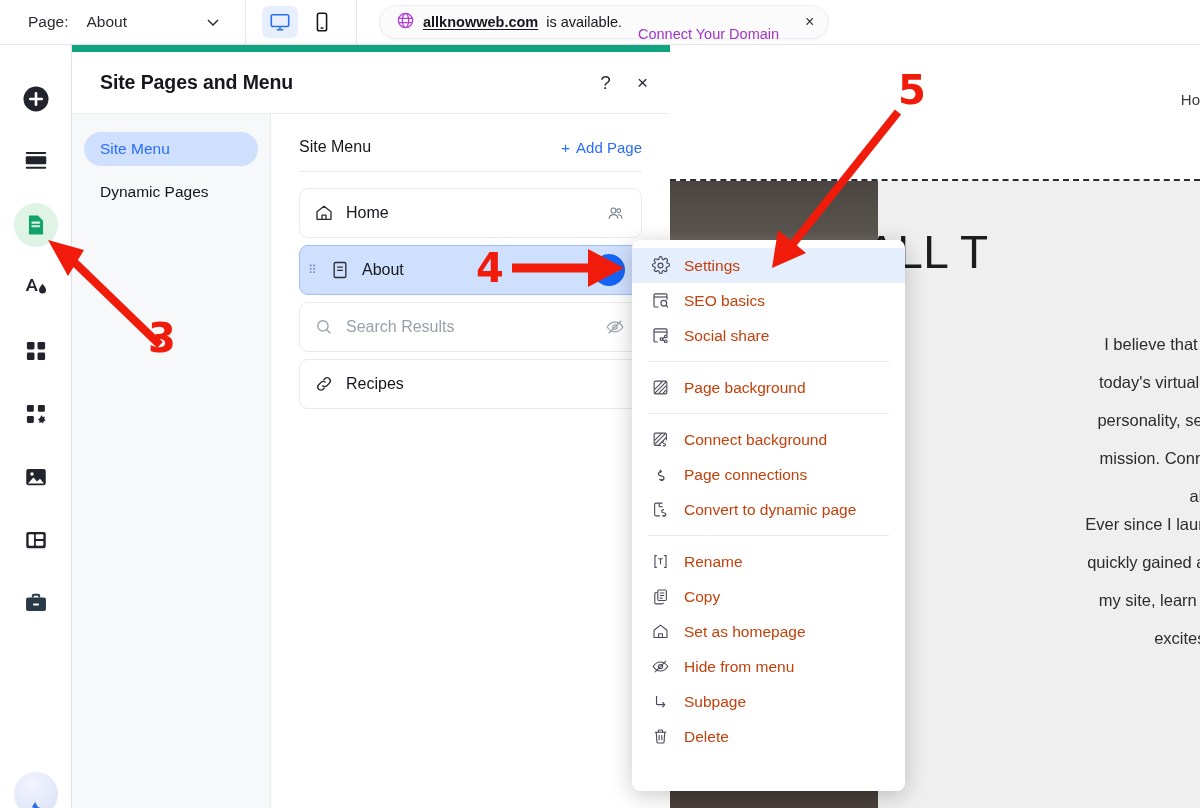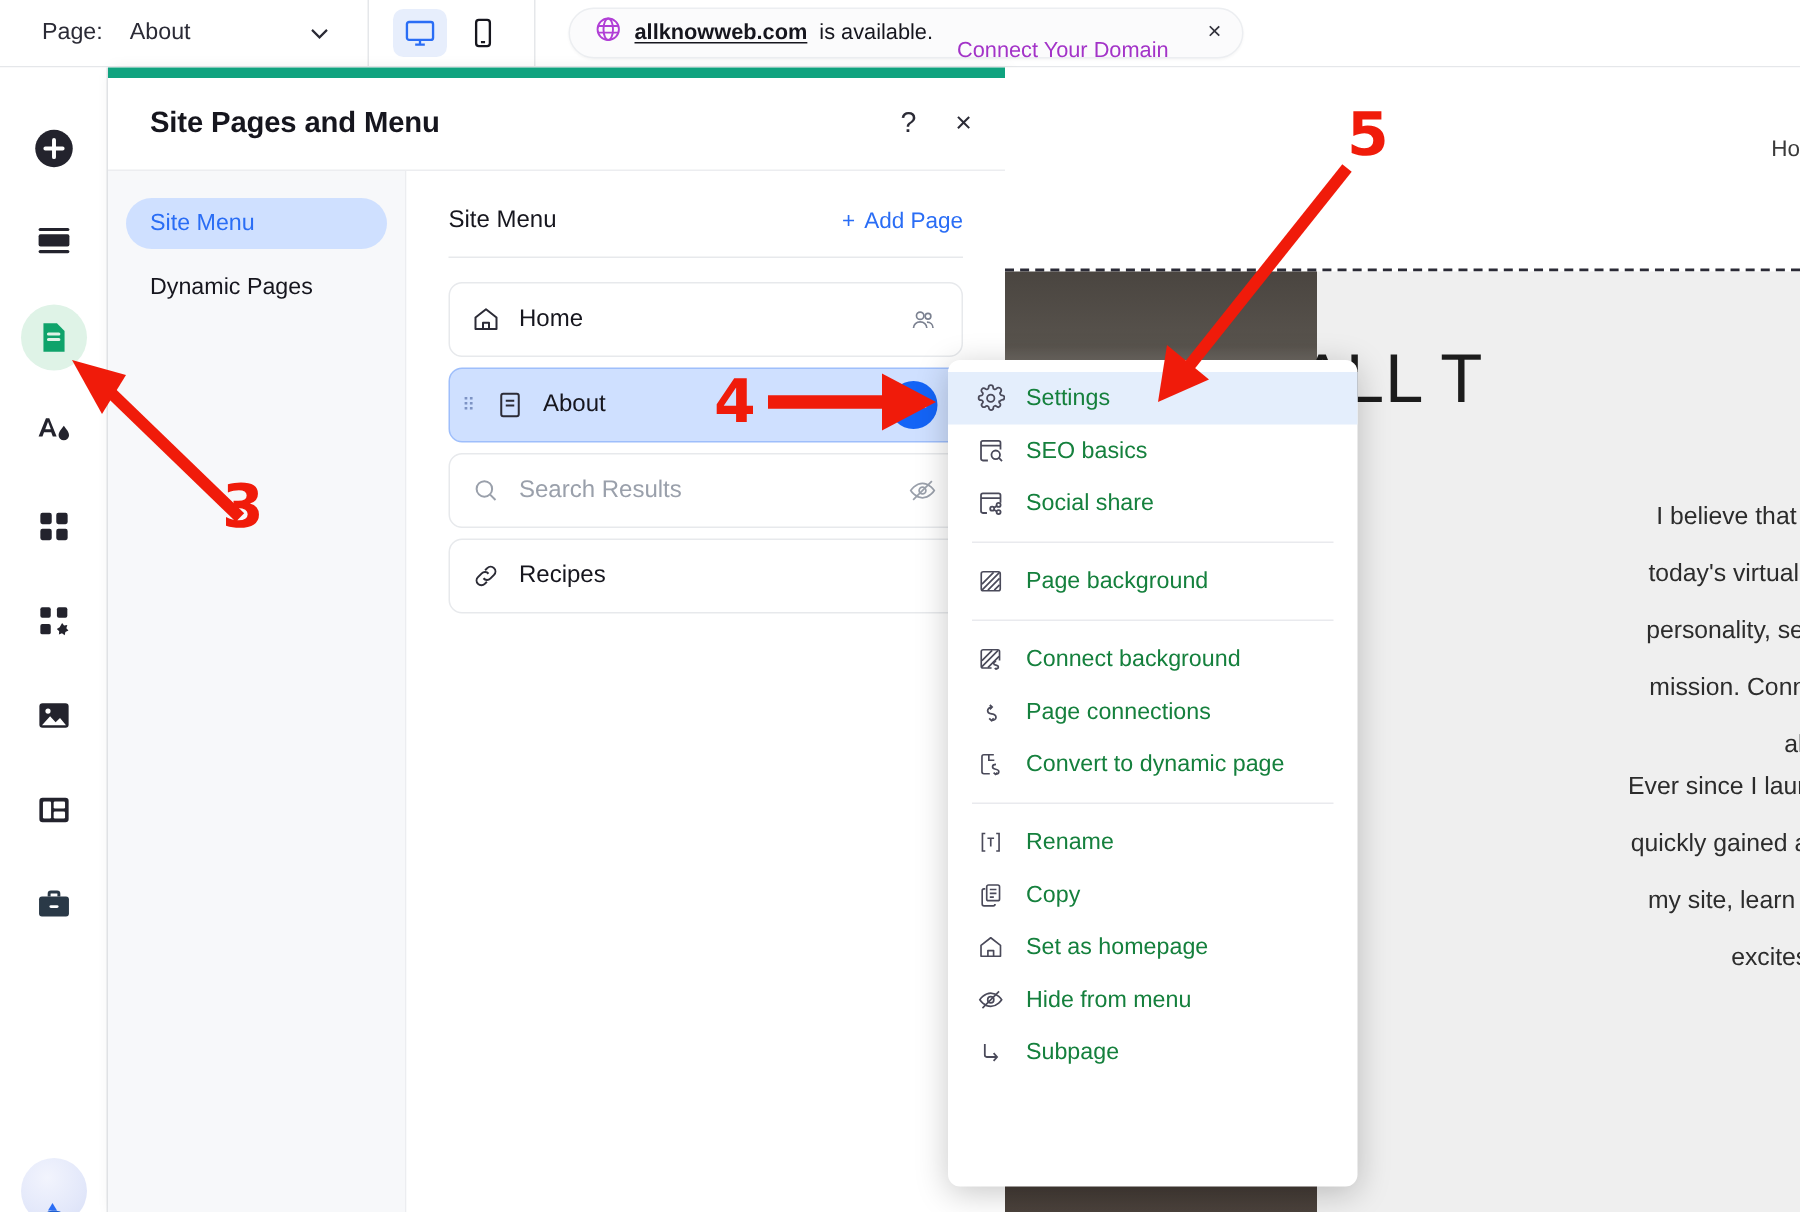--- a/index.html
+++ b/index.html
@@ -163,21 +163,21 @@
   
   .ctx {
     position: absolute; left: 632px; top: 240px; width: 273px; height: 551px;
     background: #ffffff; border-radius: 8px;
     box-shadow: 0 4px 22px rgba(0,0,0,0.22);
     padding: 8px 0; z-index: 40;
   }
   .ctx-item {
     height: 35px; display: flex; align-items: center;
     padding: 0 16px 0 18px; gap: 14px;
-    font-size: 15.5px; color: #15803d;
+    font-size: 15.5px; color: #c2410c;
   }
   .ctx-item.hl { background: #e4eefc; }
   .ctx-ico { width: 20px; display: flex; align-items: center; justify-content: center; color:#4a4a5a; }
   .ctx-sep { height: 1px; background: #e9eaee; margin: 8px 16px; }
 
   
   .anno { position: absolute; z-index: 60; pointer-events: none; }
   .anno-num {
     position: absolute; z-index: 61; color: #f01b0a;
     font-family: "DejaVu Sans", sans-serif; font-weight: bold; font-size: 40px;
@@ -569,20 +569,31 @@
     <div class="ctx-item">
       <span class="ctx-ico">
         <svg width="19" height="19" viewBox="0 0 24 24" fill="none" stroke="#4a4a5a" stroke-width="1.5">
             <path d="M7 5v9.4a1.6 1.6 0 001.6 1.6h8.2"></path>
             <path d="M14.4 12.8l2.9 3.2-2.9 3.2"></path>
           </svg>
       </span>
       <span>Subpage</span>
     </div>
 
+    <div class="ctx-item">
+      <span class="ctx-ico">
+        <svg width="19" height="19" viewBox="0 0 24 24" fill="none" stroke="#4a4a5a" stroke-width="1.4">
+            <path d="M4.8 6.6h14.4"></path>
+            <path d="M6.6 6.6l.9 12.2a1.5 1.5 0 001.5 1.4h6a1.5 1.5 0 001.5-1.4l.9-12.2"></path>
+            <path d="M9.4 6.6V4.8A1 1 0 0110.4 3.8h3.2a1 1 0 011 1v1.8"></path>
+            <path d="M10.3 10v6.8M13.7 10v6.8"></path>
+          </svg>
+      </span>
+      <span>Delete</span>
+    </div>
   </div>
 
   <svg class="anno" style="left:0;top:0;width:1200px;height:808px">
 
     <g>
       <line x1="160" y1="345" x2="70" y2="258" stroke="#f01b0a" stroke-width="8"></line>
       <polygon points="48,240 84,250 68,276" fill="#f01b0a"></polygon>
     </g>
 
     <g>

